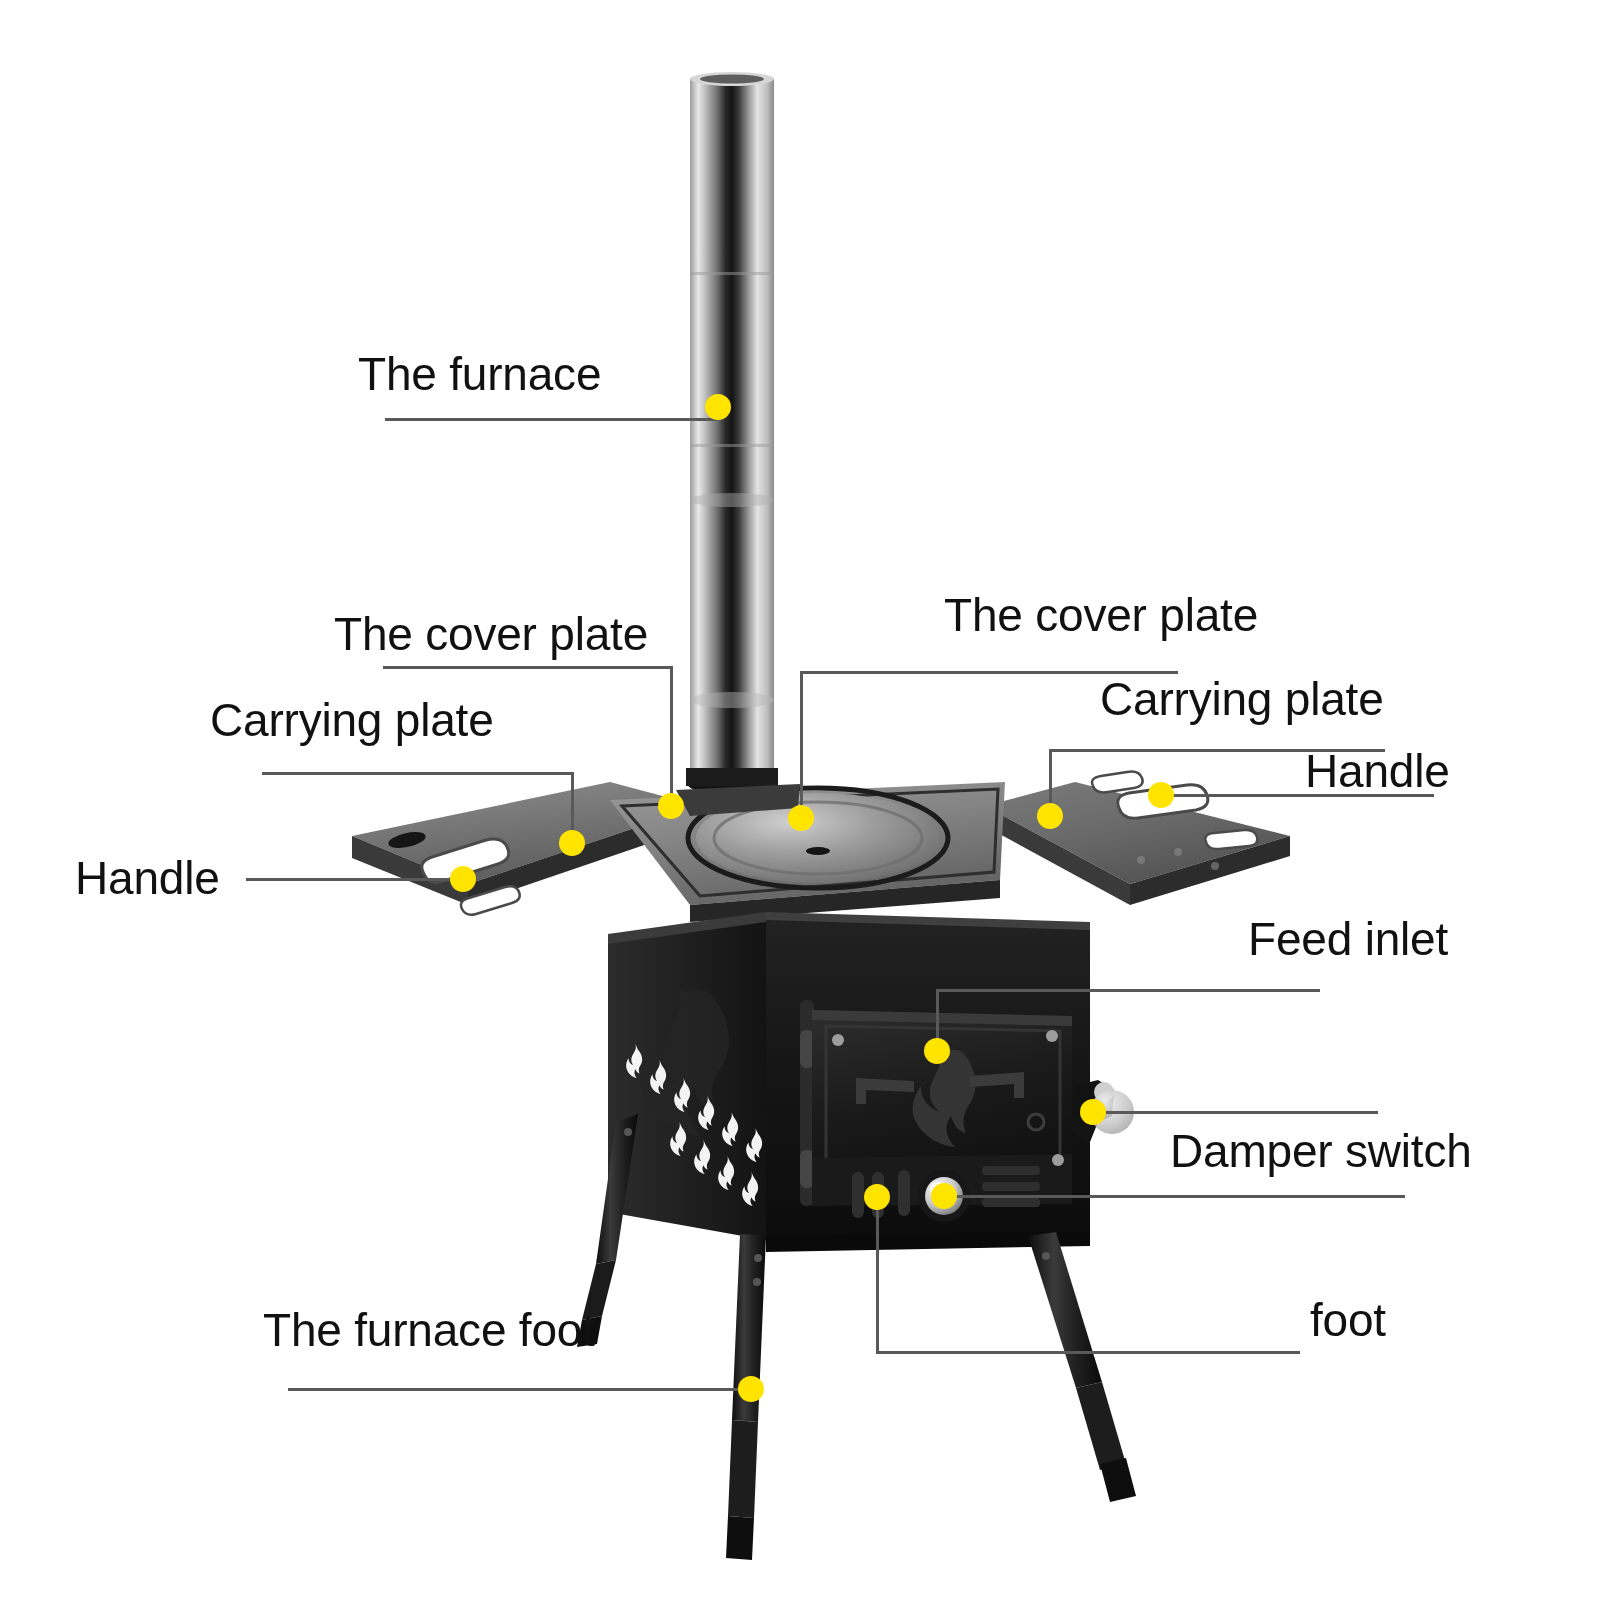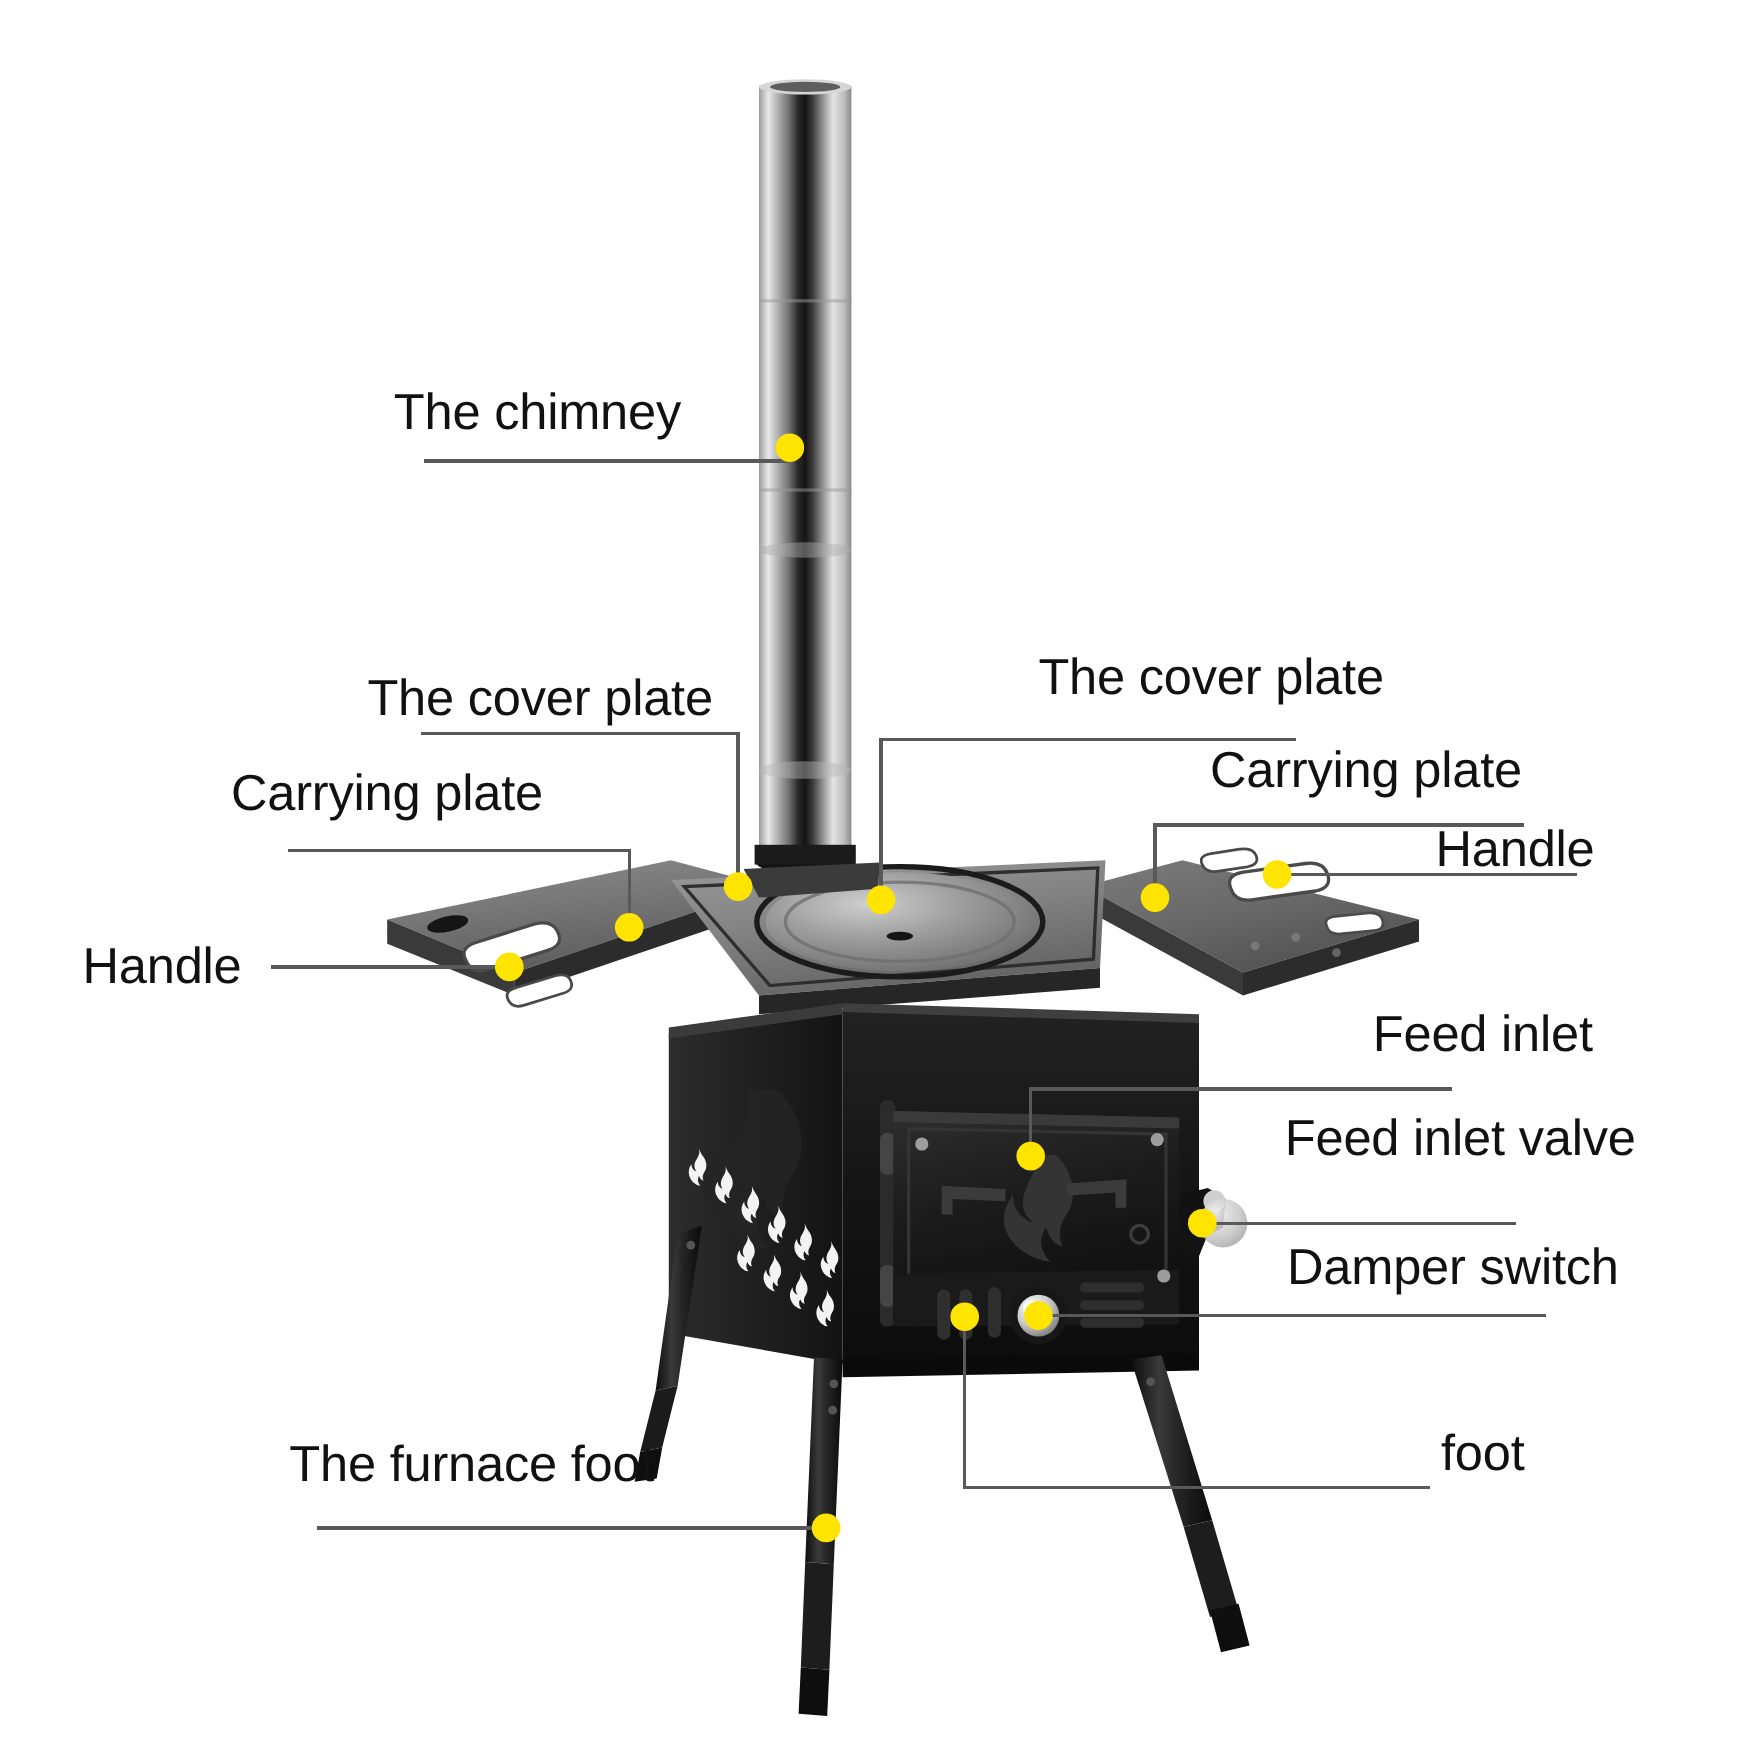--- a/index.html
+++ b/index.html
@@ -295,26 +295,25 @@
         <circle cx="1050" cy="816" r="13" fill="#ffe400"></circle>
         <circle cx="1161" cy="795" r="13" fill="#ffe400"></circle>
         <circle cx="937" cy="1051" r="13" fill="#ffe400"></circle>
         <circle cx="1093" cy="1112" r="13" fill="#ffe400"></circle>
         <circle cx="944" cy="1196" r="13" fill="#ffe400"></circle>
         <circle cx="877" cy="1197" r="13" fill="#ffe400"></circle>
         <circle cx="751" cy="1389" r="13" fill="#ffe400"></circle>
       </g>
   </svg>
 
-  <div class="lbl" style="left: 358px; top: 351px; color: rgb(17, 17, 17);">The chimney</div>
+  <div class="lbl" style="left: 358px; top: 351px; color: rgb(17, 17, 17);">The furnace</div>
   <div class="lbl" style="left: 334px; top: 611px; color: rgb(17, 17, 17);">The cover plate</div>
   <div class="lbl" style="left: 210px; top: 697px; color: rgb(17, 17, 17);">Carrying plate</div>
   <div class="lbl" style="left: 75px; top: 855px; color: rgb(17, 17, 17);">Handle</div>
   <div class="lbl" style="left: 944px; top: 592px; color: rgb(17, 17, 17);">The cover plate</div>
   <div class="lbl" style="left: 1100px; top: 676px; color: rgb(17, 17, 17);">Carrying plate</div>
   <div class="lbl" style="left: 1305px; top: 748px; color: rgb(17, 17, 17);">Handle</div>
   <div class="lbl" style="left: 1224px; top: 916px; color: rgb(17, 17, 17); margin-left: 24px;">Feed inlet</div>
-  <div class="lbl" style="left: 1168px; top: 1011px; color: rgb(17, 17, 17);">Feed inlet valve</div>
   <div class="lbl" style="left: 1170px; top: 1128px; color: rgb(17, 17, 17);">Damper switch</div>
   <div class="lbl" style="left: 1310px; top: 1297px; color: rgb(17, 17, 17);">foot</div>
   <div class="lbl" style="left: 263px; top: 1307px; color: rgb(17, 17, 17);">The furnace foot</div>
 
 </div>
 
 </body></html>

